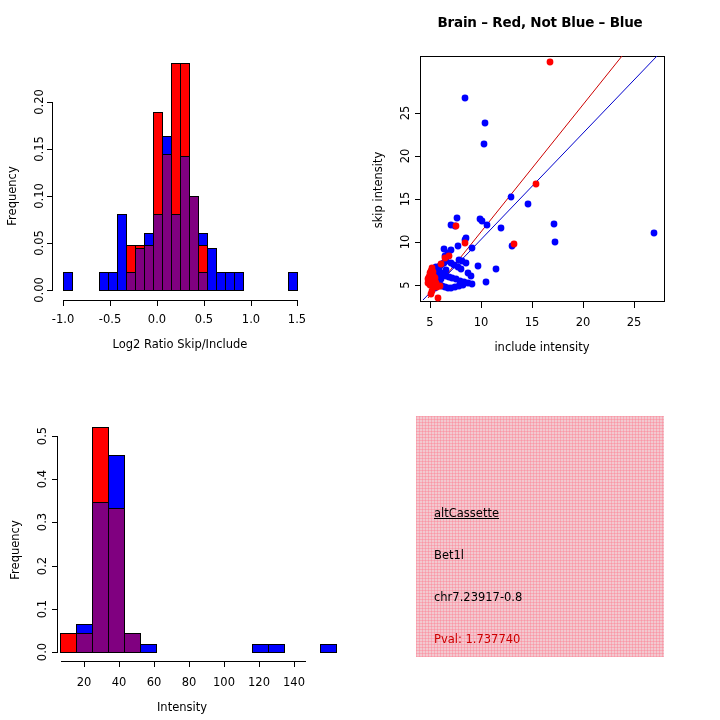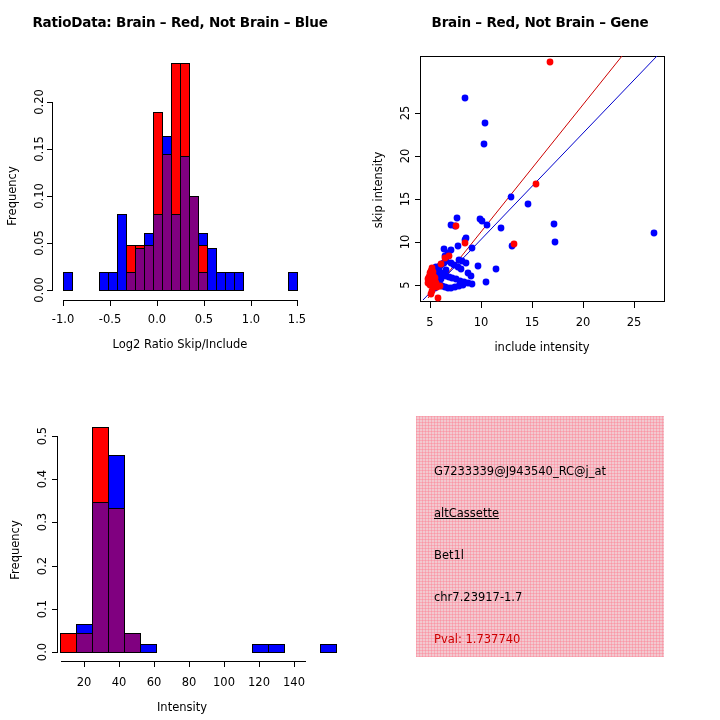--- a/index.html
+++ b/index.html
@@ -77,21 +77,20 @@
   #info-line-0 { top: 48px; }
   #info-line-1 { top: 90px; text-decoration: underline; }
   #info-line-2 { top: 132px; }
   #info-line-3 { top: 174px; }
   #info-line-4 { top: 216px; color: #cc0000; }
 </style>
 </head>
 <body>
 
 <div class="panel" id="panel-ratio">
-  <div class="plot-title">RatioData: Brain – Red, Not Brain – Blue</div>
   <svg width="360" height="360">
 
     <path class="axis-line" d="M 52.5 102 L 52.5 290"></path>
     <path class="axis-line" d="M 52.5 102 L 47 102 M 52.5 149 L 47 149 M 52.5 196 L 47 196 M 52.5 243 L 47 243 M 52.5 290 L 47 290"></path>
     <text class="tick-label" x="43" y="102" text-anchor="middle" transform="rotate(-90 43 102)">0.20</text>
     <text class="tick-label" x="43" y="149" text-anchor="middle" transform="rotate(-90 43 149)">0.15</text>
     <text class="tick-label" x="43" y="196" text-anchor="middle" transform="rotate(-90 43 196)">0.10</text>
     <text class="tick-label" x="43" y="243" text-anchor="middle" transform="rotate(-90 43 243)">0.05</text>
     <text class="tick-label" x="43" y="290" text-anchor="middle" transform="rotate(-90 43 290)">0.00</text>
     <text class="axis-title" x="16" y="196" text-anchor="middle" transform="rotate(-90 16 196)">Frequency</text>
@@ -147,21 +146,21 @@
     <text class="tick-label" x="110" y="323" text-anchor="middle">-0.5</text>
     <text class="tick-label" x="157" y="323" text-anchor="middle">0.0</text>
     <text class="tick-label" x="204" y="323" text-anchor="middle">0.5</text>
     <text class="tick-label" x="251" y="323" text-anchor="middle">1.0</text>
     <text class="tick-label" x="297" y="323" text-anchor="middle">1.5</text>
     <text class="axis-title" x="180" y="348" text-anchor="middle">Log2 Ratio Skip/Include</text>
   </svg>
 </div>
 
 <div class="panel" id="panel-scatter">
-  <div class="plot-title">Brain – Red, Not Brain – Gene</div>
+  <div class="plot-title">Brain – Red, Not Blue – Blue</div>
   <svg width="360" height="360">
     <defs>
       <clipPath id="scatterclip">
           <rect x="60" y="56" width="245" height="246"></rect>
         </clipPath>
     </defs>
 
     <rect class="box" x="60.5" y="56.5" width="244" height="245"></rect>
 
     <g clip-path="url(#scatterclip)">
@@ -340,19 +339,18 @@
     <text class="tick-label" x="189" y="326" text-anchor="middle">80</text>
     <text class="tick-label" x="224" y="326" text-anchor="middle">100</text>
     <text class="tick-label" x="259" y="326" text-anchor="middle">120</text>
     <text class="tick-label" x="294" y="326" text-anchor="middle">140</text>
     <text class="axis-title" x="182" y="351" text-anchor="middle">Intensity</text>
   </svg>
 </div>
 
 <div class="panel" id="panel-info">
   <div id="info-box">
-    <div class="info-line" id="info-line-0">G7233339@J943540_RC@j_at</div>
     <div class="info-line" id="info-line-1">altCassette</div>
     <div class="info-line" id="info-line-2">Bet1l</div>
-    <div class="info-line" id="info-line-3">chr7.23917-1.7</div>
+    <div class="info-line" id="info-line-3">chr7.23917-0.8</div>
     <div class="info-line" id="info-line-4">Pval: 1.737740</div>
   </div>
 </div>
 
 </body></html>

